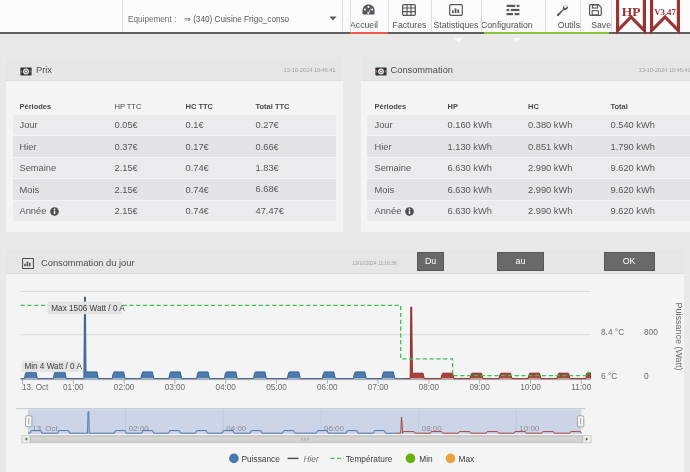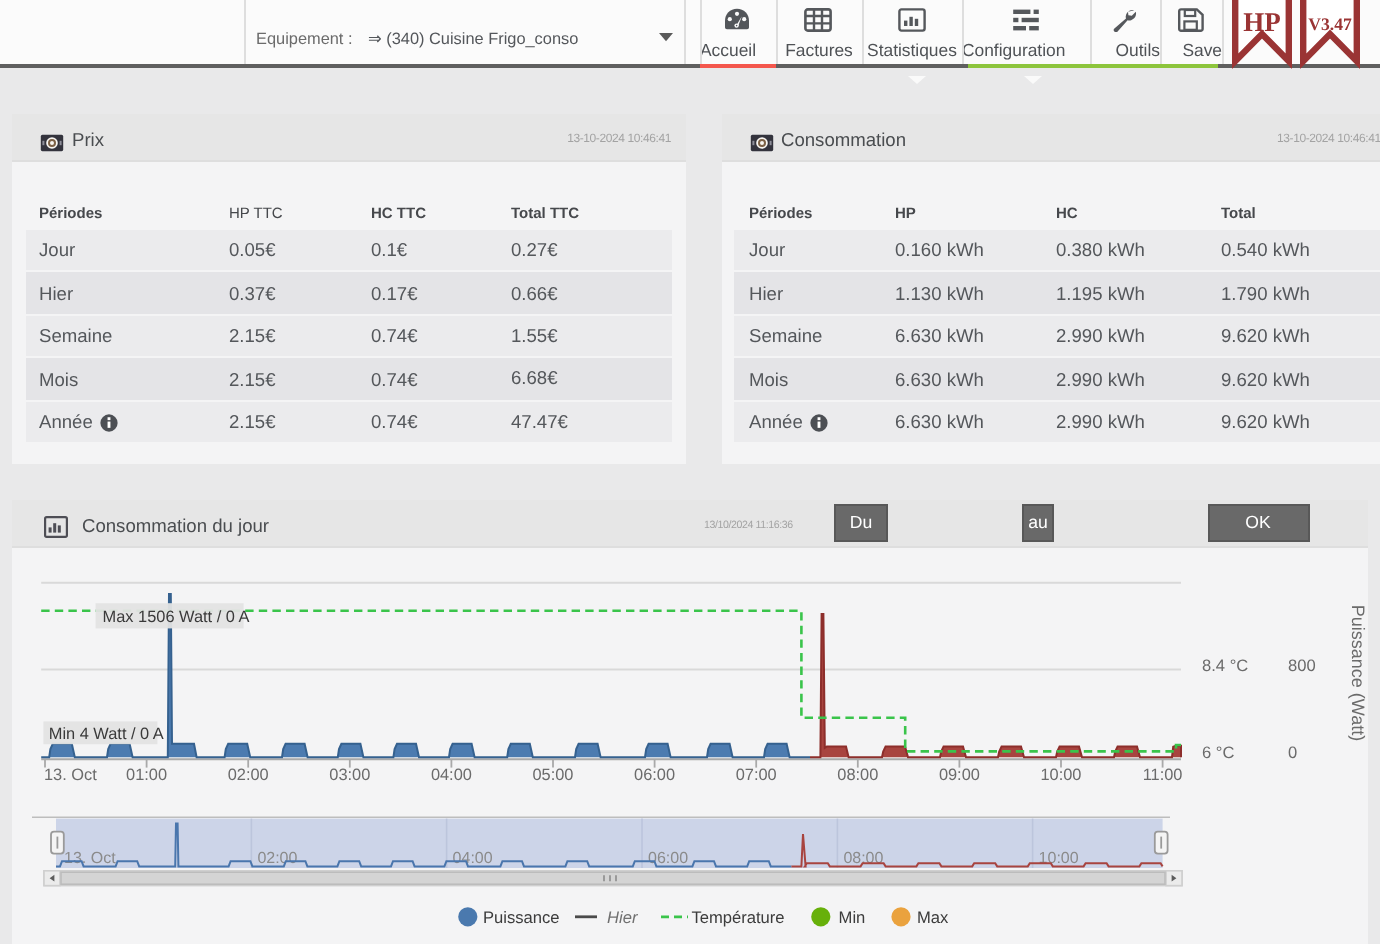--- a/index.html
+++ b/index.html
@@ -110,21 +110,21 @@
     <div style="position:absolute;top:63.0px;left:249.5px;font-size:9.3px;color:#54575b">0.27€</div>
     <div style="position:absolute;top:79.0px;left:7px;width:323px;height:20.7px;background:#e4e4e7"></div>
     <div style="position:absolute;top:84.5px;left:13.5px;font-size:9.3px;color:#54575b">Hier</div>
     <div style="position:absolute;top:84.5px;left:108.5px;font-size:9.3px;color:#54575b">0.37€</div>
     <div style="position:absolute;top:84.5px;left:179.5px;font-size:9.3px;color:#54575b">0.17€</div>
     <div style="position:absolute;top:84.5px;left:249.5px;font-size:9.3px;color:#54575b">0.66€</div>
     <div style="position:absolute;top:100.5px;left:7px;width:323px;height:20.7px;background:#ebebed"></div>
     <div style="position:absolute;top:106.0px;left:13.5px;font-size:9.3px;color:#54575b">Semaine</div>
     <div style="position:absolute;top:106.0px;left:108.5px;font-size:9.3px;color:#54575b">2.15€</div>
     <div style="position:absolute;top:106.0px;left:179.5px;font-size:9.3px;color:#54575b">0.74€</div>
-    <div style="position:absolute;top:106.0px;left:249.5px;font-size:9.3px;color:#54575b">1.55€</div>
+    <div style="position:absolute;top:106.0px;left:249.5px;font-size:9.3px;color:#54575b">1.83€</div>
     <div style="position:absolute;top:122.0px;left:7px;width:323px;height:20.7px;background:#e4e4e7"></div>
     <div style="position:absolute;top:127.5px;left:13.5px;font-size:9.3px;color:#54575b">Mois</div>
     <div style="position:absolute;top:127.5px;left:108.5px;font-size:9.3px;color:#54575b">2.15€</div>
     <div style="position:absolute;top:127.5px;left:179.5px;font-size:9.3px;color:#54575b">0.74€</div>
     <div style="position:absolute;top:127px;left:249.5px;font-size:9.3px;color:#54575b">6.68€</div>
     <div style="position:absolute;top:143.5px;left:7px;width:323px;height:20.7px;background:#ebebed"></div>
     <div style="position:absolute;top:149.0px;left:13.5px;font-size:9.3px;color:#54575b">Année <svg width="9" height="9" viewBox="0 0 10 10" style="vertical-align:-2px;margin-left:1px">
         <circle cx="5" cy="5" r="4.8" fill="#4c4f54"></circle>
         <rect x="4.2" y="4.2" width="1.6" height="3.5" fill="#fff"></rect>
         <rect x="4.2" y="1.8" width="1.6" height="1.6" fill="#fff"></rect>
@@ -150,21 +150,21 @@
     <div style="position:absolute;top:44.5px;left:167.5px;font-size:7.5px;font-weight:bold;color:#46484c">HC</div>
     <div style="position:absolute;top:44.5px;left:250px;font-size:7.5px;font-weight:bold;color:#46484c">Total</div>
     <div style="position:absolute;top:57.5px;left:6.5px;width:331px;height:20.7px;background:#ebebed"></div>
     <div style="position:absolute;top:63.0px;left:14px;font-size:9.3px;color:#54575b">Jour</div>
     <div style="position:absolute;top:63.0px;left:87px;font-size:9.3px;color:#54575b">0.160 kWh</div>
     <div style="position:absolute;top:63.0px;left:167.5px;font-size:9.3px;color:#54575b">0.380 kWh</div>
     <div style="position:absolute;top:63.0px;left:250px;font-size:9.3px;color:#54575b">0.540 kWh</div>
     <div style="position:absolute;top:79.0px;left:6.5px;width:331px;height:20.7px;background:#e4e4e7"></div>
     <div style="position:absolute;top:84.5px;left:14px;font-size:9.3px;color:#54575b">Hier</div>
     <div style="position:absolute;top:84.5px;left:87px;font-size:9.3px;color:#54575b">1.130 kWh</div>
-    <div style="position:absolute;top:84.5px;left:167.5px;font-size:9.3px;color:#54575b">1.195 kWh</div>
+    <div style="position:absolute;top:84.5px;left:167.5px;font-size:9.3px;color:#54575b">0.851 kWh</div>
     <div style="position:absolute;top:84.5px;left:250px;font-size:9.3px;color:#54575b">1.790 kWh</div>
     <div style="position:absolute;top:100.5px;left:6.5px;width:331px;height:20.7px;background:#ebebed"></div>
     <div style="position:absolute;top:106.0px;left:14px;font-size:9.3px;color:#54575b">Semaine</div>
     <div style="position:absolute;top:106.0px;left:87px;font-size:9.3px;color:#54575b">6.630 kWh</div>
     <div style="position:absolute;top:106.0px;left:167.5px;font-size:9.3px;color:#54575b">2.990 kWh</div>
     <div style="position:absolute;top:106.0px;left:250px;font-size:9.3px;color:#54575b">9.620 kWh</div>
     <div style="position:absolute;top:122.0px;left:6.5px;width:331px;height:20.7px;background:#e4e4e7"></div>
     <div style="position:absolute;top:127.5px;left:14px;font-size:9.3px;color:#54575b">Mois</div>
     <div style="position:absolute;top:127.5px;left:87px;font-size:9.3px;color:#54575b">6.630 kWh</div>
     <div style="position:absolute;top:127.5px;left:167.5px;font-size:9.3px;color:#54575b">2.990 kWh</div>
@@ -185,21 +185,21 @@
   <svg style="position:absolute;left:16px;top:8px" width="12" height="11" viewBox="0 0 12 11">
       <rect x="0.55" y="0.55" width="10.9" height="9.9" rx="0.8" fill="none" stroke="#4e4e55" stroke-width="1.1"></rect>
       <rect x="2.3" y="5.7" width="1.5" height="2.6" fill="#4e4e55"></rect>
       <rect x="4.6" y="3.6" width="1.5" height="4.7" fill="#4e4e55"></rect>
       <rect x="6.9" y="4.7" width="1.5" height="3.6" fill="#4e4e55"></rect>
       <rect x="2.2" y="8.3" width="2" height="0.01" fill="none"></rect>
     </svg>
   <div class="ptitle" style="left:35px">Consommation du jour</div>
   <div class="pts" style="left:346px;top:10px;font-size:5.3px">13/10/2024 11:16:36</div>
   <div class="btn" style="left:411px;width:27px">Du</div>
-  <div class="btn" style="left:505px;width:16px">au</div>
+  <div class="btn" style="left:491px;width:47px">au</div>
   <div class="btn" style="left:597.5px;width:51px">OK</div>
   <svg width="678" height="198" viewBox="0 0 678 198" style="position:absolute;left:0;top:24px" font-family="Liberation Sans, sans-serif">
 <path d="M14.6,17.4 H584.5" stroke="#d9d9d9" stroke-width="1" fill="none"></path>
 <path d="M14.6,60.8 H584.5" stroke="#d9d9d9" stroke-width="1" fill="none"></path>
 <path d="M14.6,105.6 H584.5" stroke="#a9a9a9" stroke-width="1" fill="none"></path>
 <path d="M16.5,105.6 V109.8" stroke="#a9a9a9" stroke-width="0.9" fill="none"></path>
       <path d="M67.3,105.6 V109.8" stroke="#a9a9a9" stroke-width="0.9" fill="none"></path>
       <path d="M118.1,105.6 V109.8" stroke="#a9a9a9" stroke-width="0.9" fill="none"></path>
       <path d="M168.9,105.6 V109.8" stroke="#a9a9a9" stroke-width="0.9" fill="none"></path>
       <path d="M219.7,105.6 V109.8" stroke="#a9a9a9" stroke-width="0.9" fill="none"></path>

